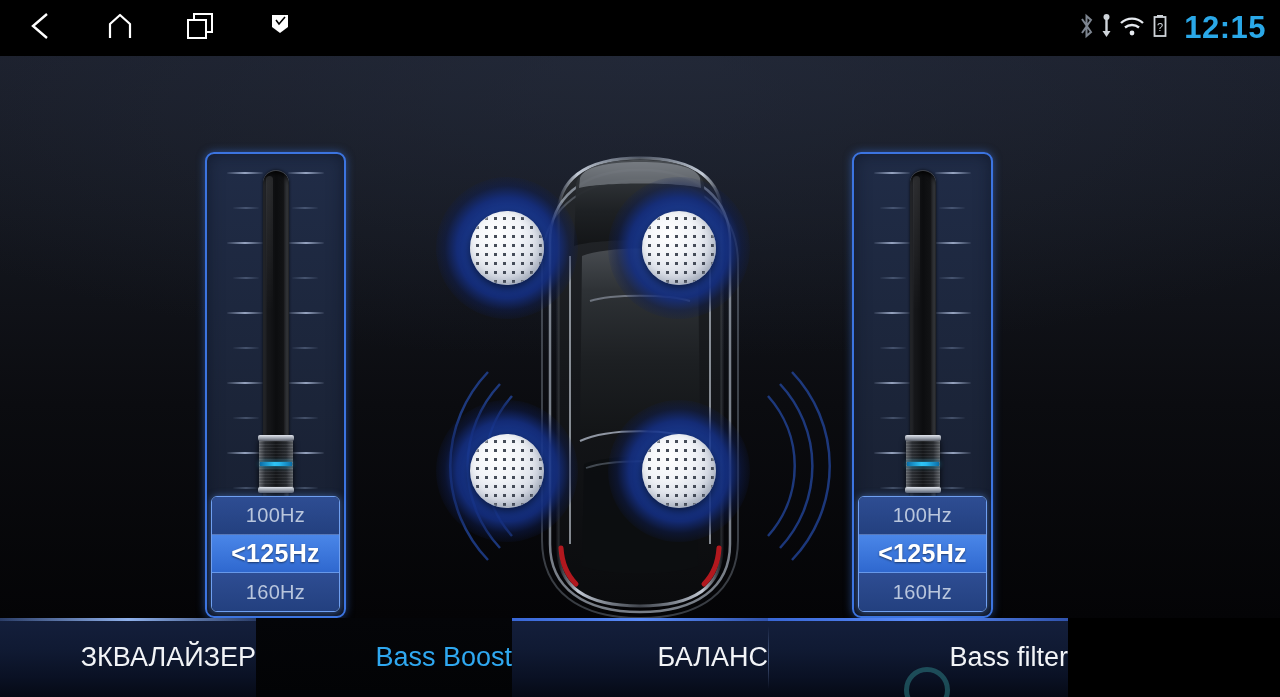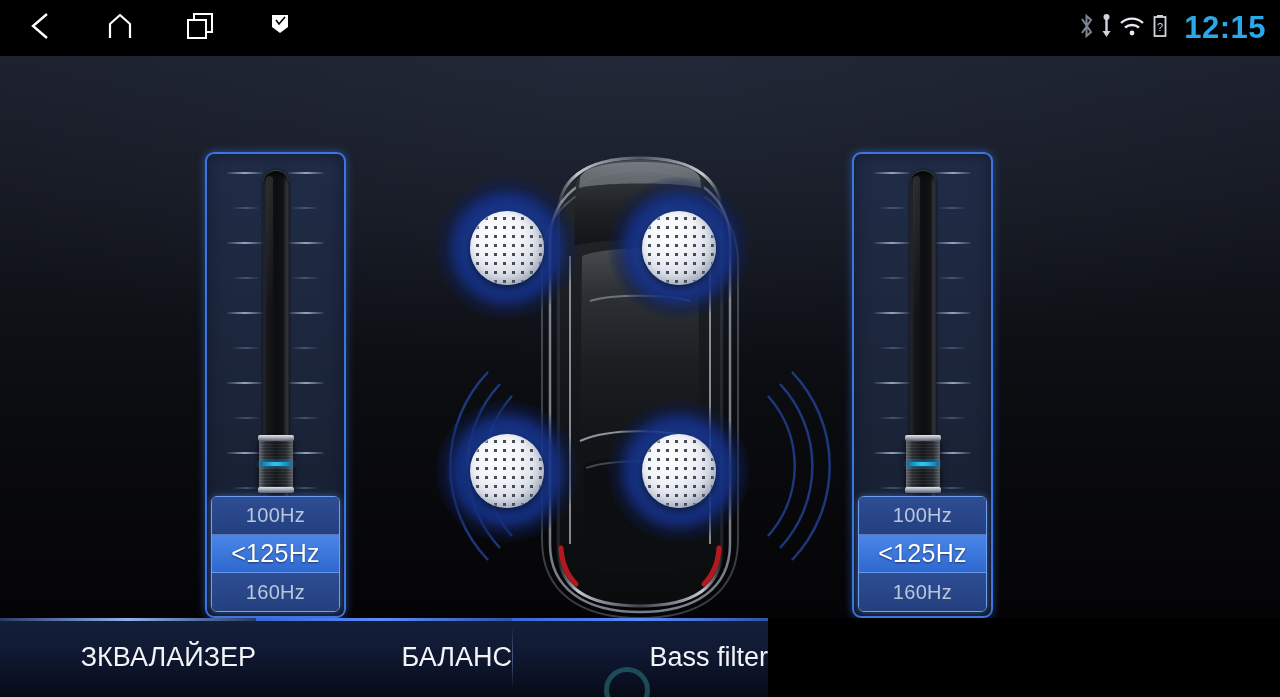--- a/index.html
+++ b/index.html
@@ -105,21 +105,21 @@
   }
   .freq-item{
     height:38px; display:flex; align-items:center; justify-content:center;
     font-size:20px; color:#b9c6dd; letter-spacing:0.3px;
     background:linear-gradient(180deg,#2e4d93 0%, #23407f 100%);
     border-bottom:1px solid rgba(140,175,235,0.45);
   }
   .freq-item:last-child{ border-bottom:none; }
   .freq-item.sel{
     background:linear-gradient(180deg,#4a86e8 0%, #2f68cf 100%);
-    color:#ffffff; font-size:25px; font-weight:normal; height:38px;
+    color:#ffffff; font-size:25px; font-weight:bold; height:38px;
     text-shadow:0 1px 2px rgba(0,0,0,0.5);
   }
 
   
   .defbtn{
     position:absolute; left:1069px; top:99px; width:139px; height:55px;
     border-radius:9px; border:1px solid #24306a;
     background:linear-gradient(180deg,#5f7fe8 0%, #4163d8 48%, #2f4bbd 52%, #3958cf 100%);
     color:#fff; font-size:27px; display:flex; align-items:center; justify-content:center;
     box-shadow:0 3px 7px rgba(0,0,0,0.75), inset 0 1px 0 rgba(255,255,255,0.4);
@@ -427,20 +427,23 @@
       <div class="freq-item">160Hz</div>
     </div>
   </div>
 
 </div>
 
 <div class="tabs">
   <div class="tab" style="width:256px">
     <span>ЗКВАЛАЙЗЕР</span>
   </div>
+  <div class="tab active" style="width:256px">
+    <span>Bass Boost</span>
+  </div>
   <div class="tab bright" style="width:256px">
     <span>БАЛАНС</span>
   </div>
-  <div class="tab bright divider" style="width:256px">
+  <div class="tab bright divider" style="width:300px">
     <span>Bass filter</span>
     <div class="watermark"></div>
   </div>
 </div>
 
 </body></html>

